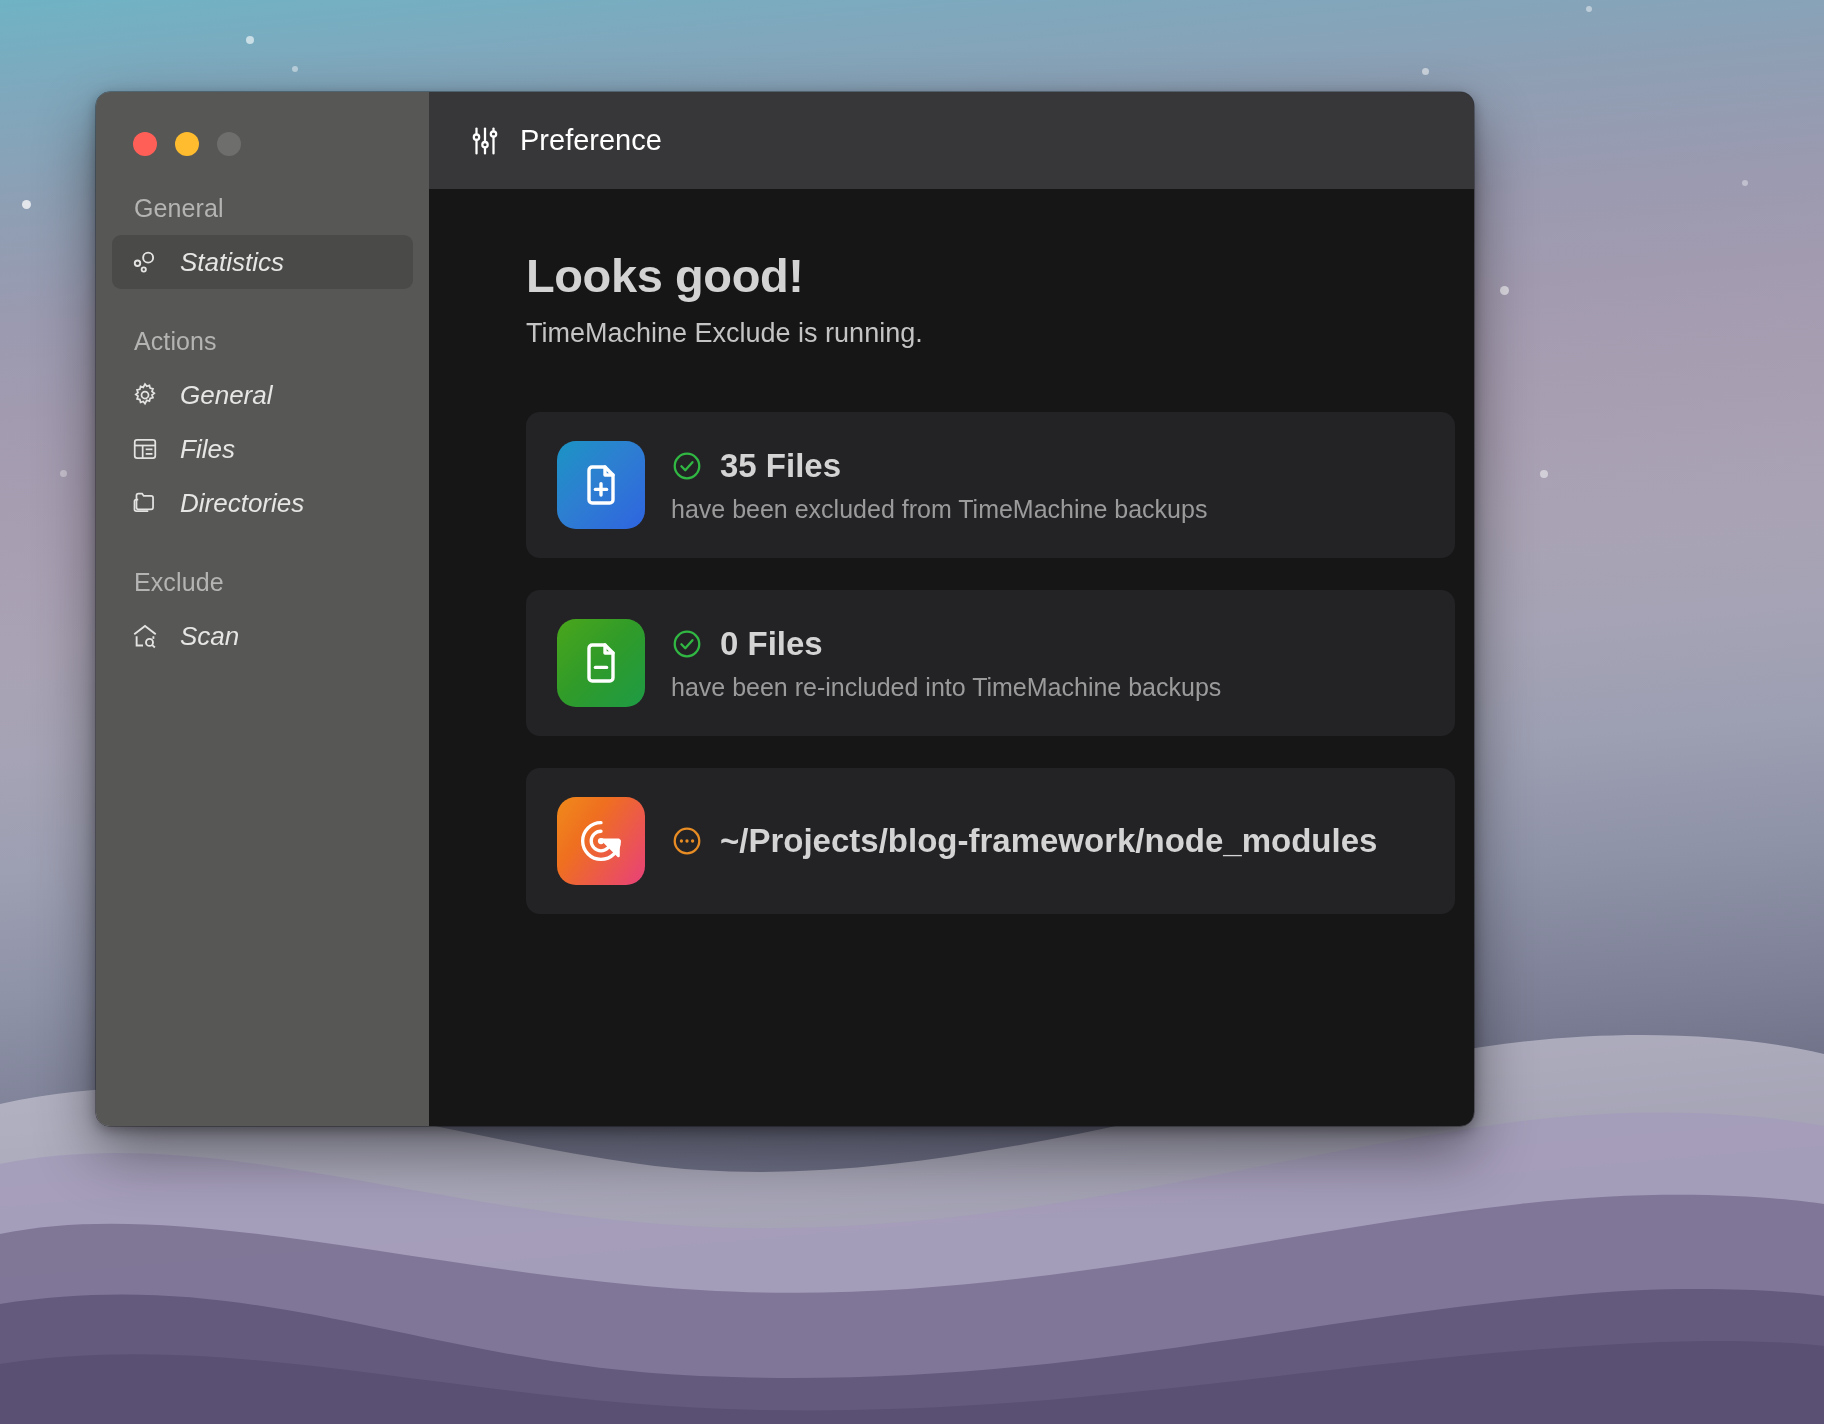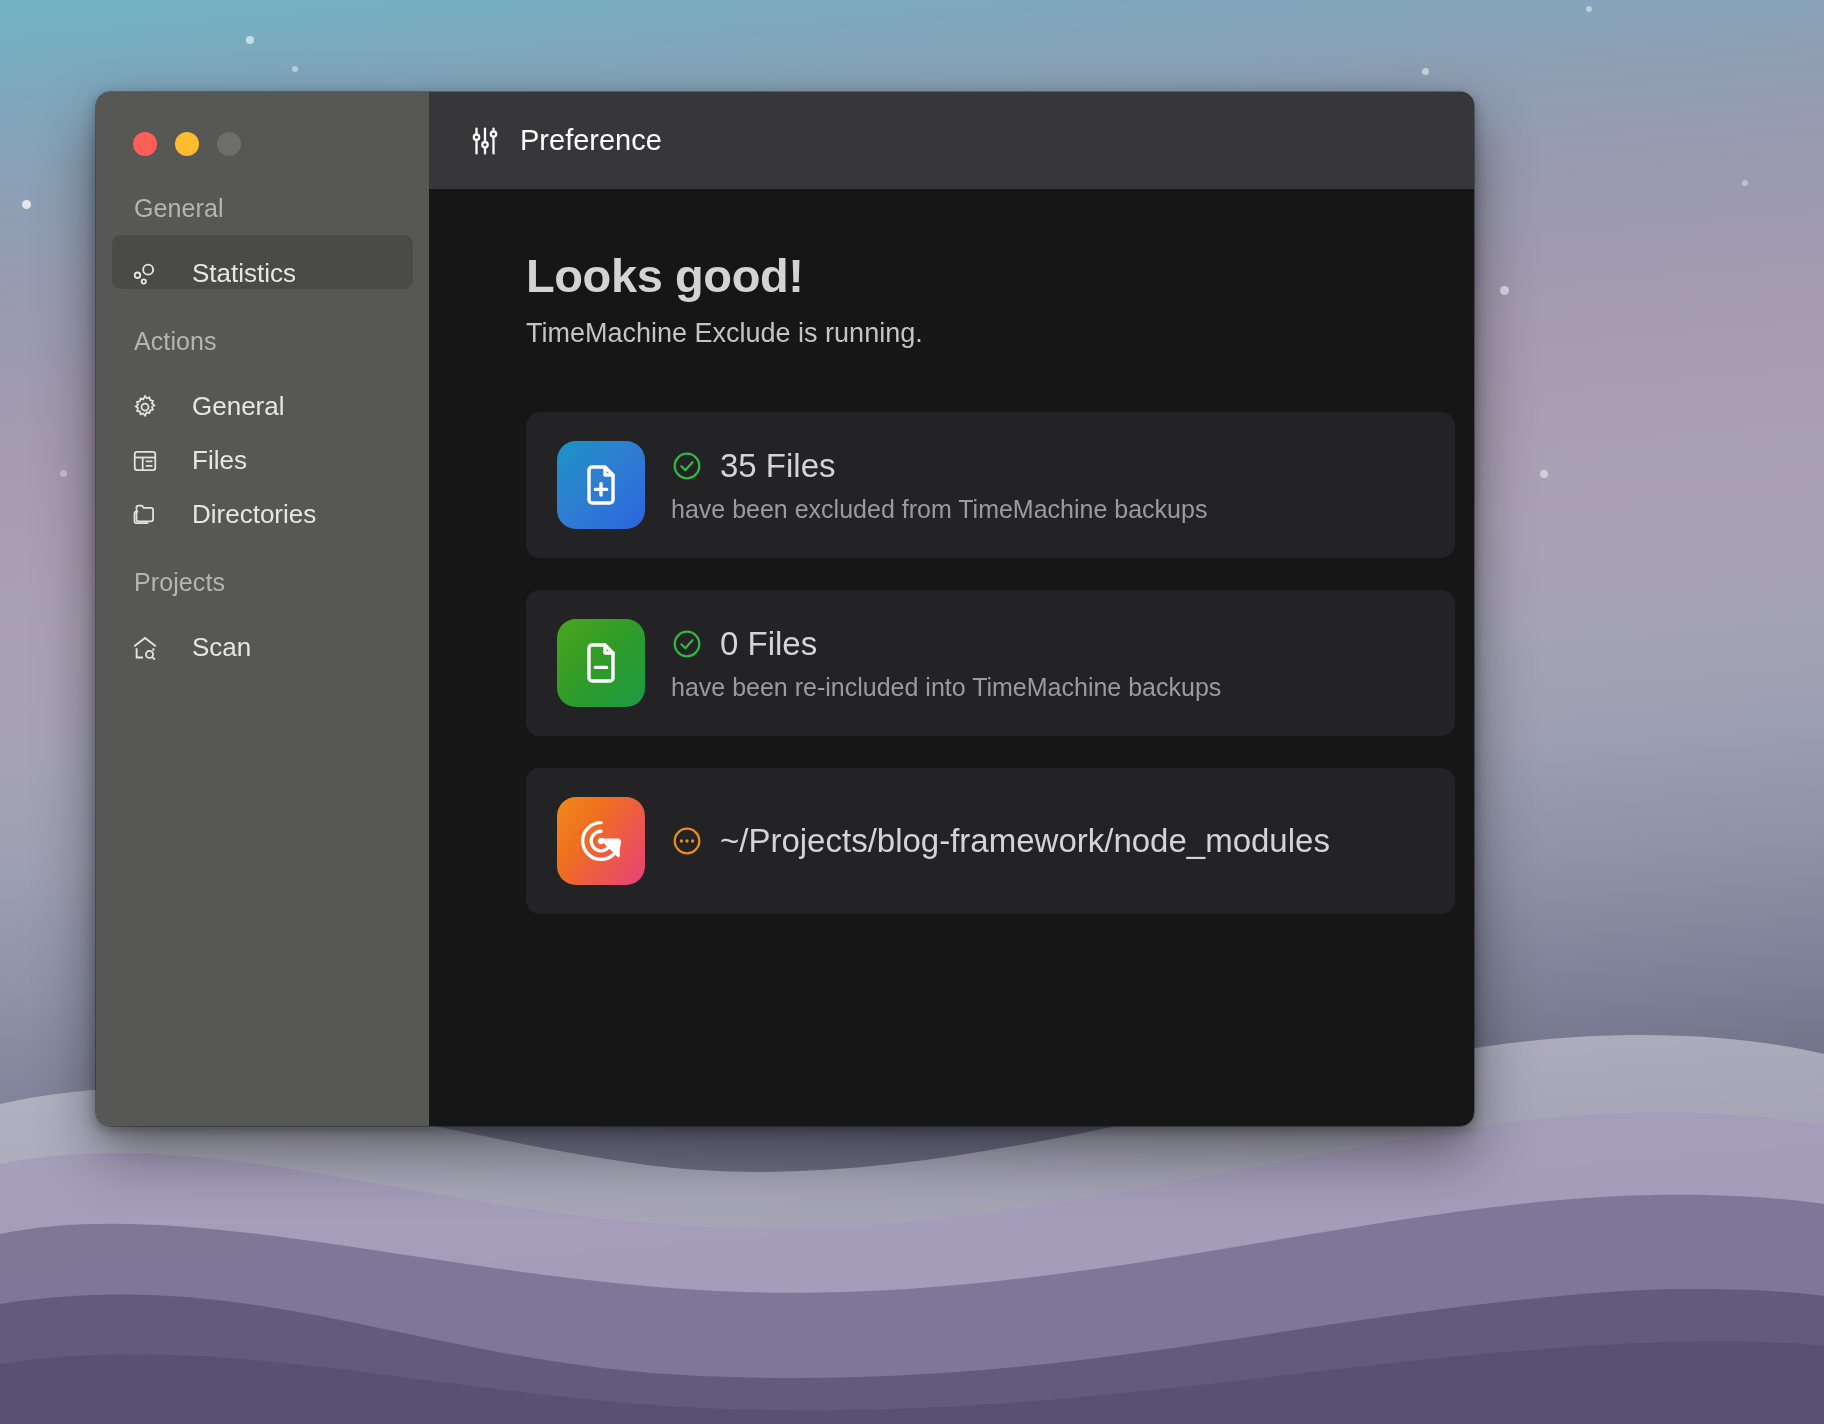--- a/index.html
+++ b/index.html
@@ -82,26 +82,27 @@
     color: #b4b4b3;
     padding: 0 0 0 22px;
     margin-top: 38px;
     margin-bottom: 12px;
     letter-spacing: 0.1px;
     font-weight: 400;
   }
 
   .nav-item {
     display: flex;
-    align-items: flex-end;
+    align-items: center;
     height: 54px;
     border-radius: 9px;
     padding-left: 18px;
-    gap: 32px;
+    gap: 20px;
     cursor: default;
+    font-style: italic;
   }
   .nav-item.selected { background: #4a4a49; }
   .nav-icon {
     width: 30px; height: 30px;
     display: flex; align-items: center; justify-content: center;
     color: #e3e3e2;
     flex: 0 0 30px;
   }
   .nav-label {
     font-size: 26px;
@@ -183,21 +184,21 @@
   .card-text { min-width: 0; flex: 1; }
   .card-title-row {
     display: flex;
     align-items: center;
     gap: 17px;
   }
   .status-dot { width: 32px; height: 32px; flex: 0 0 32px; display: flex; }
   .card-title {
     font-size: 33px;
     color: #d4d4d5;
-    font-weight: 400;
+    font-weight: 700;
     white-space: nowrap;
   }
   .card-sub {
     font-size: 25px;
     color: #9b9b9c;
     margin-top: 10px;
     white-space: nowrap;
   }
 </style>
 </head>
@@ -274,21 +275,21 @@
       <div class="nav-item">
         <span class="nav-icon">
           <svg width="28" height="28" viewBox="0 0 24 24" fill="none" stroke="currentColor" stroke-width="1.5">
             <path d="M8.5 4.5h3.2l1.4 2h6.4a1.6 1.6 0 0 1 1.6 1.6v8.3a1.6 1.6 0 0 1-1.6 1.6H8.5a1.6 1.6 0 0 1-1.6-1.6V6.1A1.6 1.6 0 0 1 8.5 4.5z" transform="translate(-2.2,-0.6)"></path>
             <path d="M6.2 9.2H4.6A1.6 1.6 0 0 0 3 10.8v6.6A1.6 1.6 0 0 0 4.6 19h10.2"></path>
           </svg>
         </span>
         <span class="nav-label">Directories</span>
       </div>
 
-      <div class="group-label">Projects</div>
+      <div class="group-label">Exclude</div>
 
       <div class="nav-item">
         <span class="nav-icon">
           <svg width="30" height="30" viewBox="0 0 24 24" fill="none" stroke="currentColor" stroke-width="1.5">
             <path d="M3.4 10.6L12 4l8.6 6.6"></path>
             <path d="M5.3 12.2v7.4h5.1"></path>
             <path d="M18.7 12.2v2.1"></path>
             <circle cx="15.6" cy="17.1" r="2.8"></circle>
             <line x1="17.8" y1="19.3" x2="19.9" y2="21.2"></line>
           </svg>

